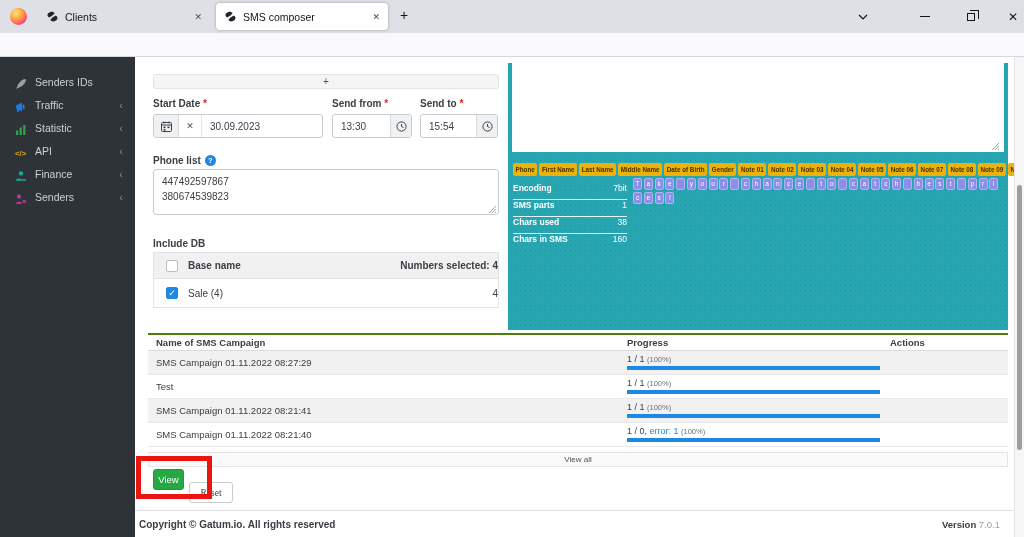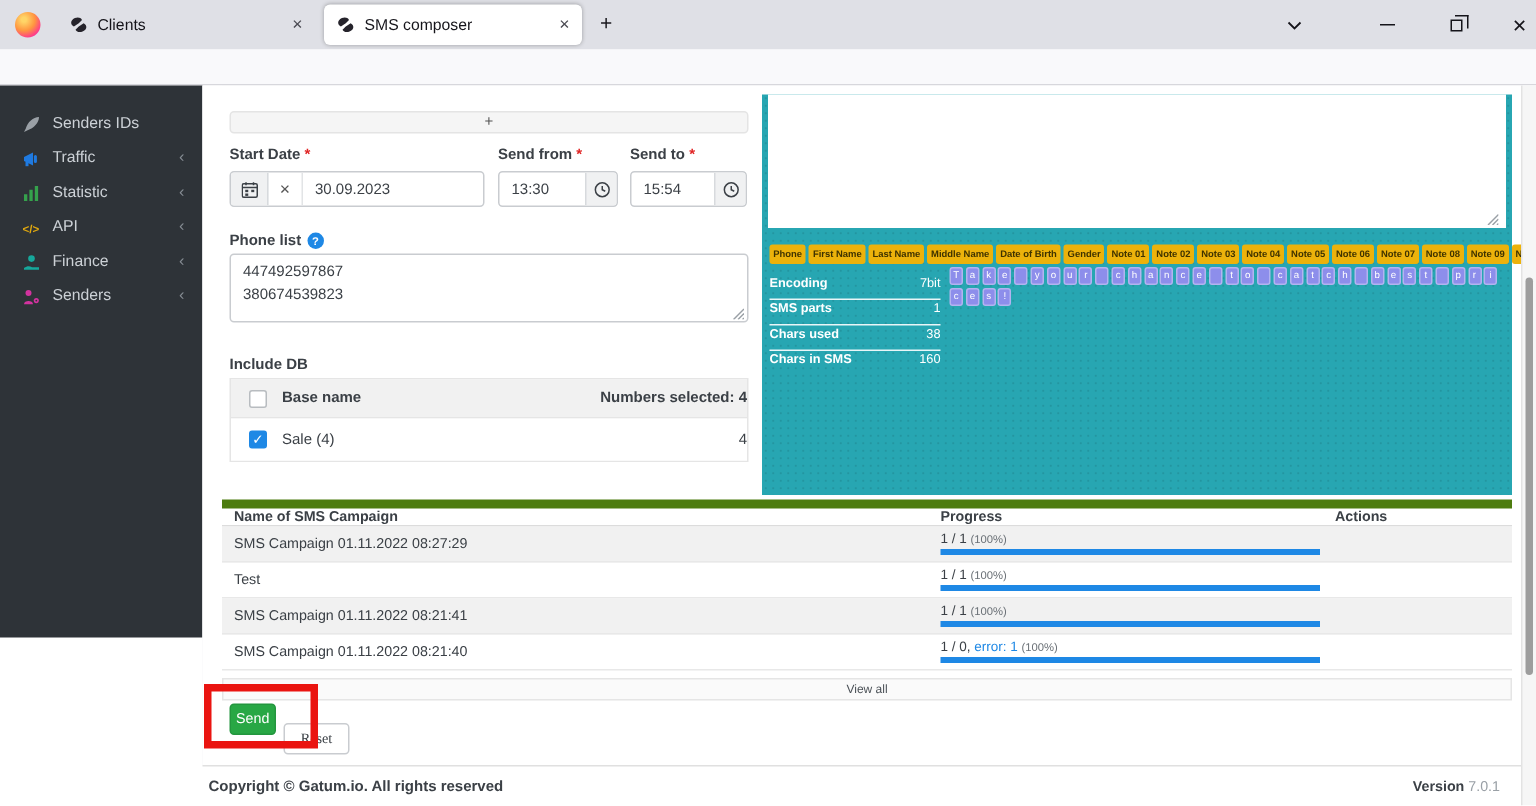--- a/index.html
+++ b/index.html
@@ -31,21 +31,21 @@
   #back-btn { left:14px; } #fwd-btn { left:40px; } #reload-btn { left:64px; top:38px; }
   #urlbar { left:165px; top:36px; width:726px; height:18px; background:#f0f0f4; border-radius:9px;
     display:flex; align-items:center; padding:0 8px; gap:7px; }
   #url-text { font-size:10px; color:#76767d; white-space:nowrap; flex:1; }
   #url-text .domain { color:#15141a; }
   #zoom-chip { background:#fff; border-radius:2px; font-size:8.5px; color:#15141a; padding:1px 4px; }
   #star-btn { font-size:12px; color:#5b5b66; line-height:1; }
   #pocket-btn { left:970px; top:38px; } #menu-btn { left:998px; top:38px; }
 
   
-  #sidebar { left:0; top:57px; width:135px; height:368px; background:#2e3338; }
+  #sidebar { left:0; top:57px; width:135px; height:480px; background:#2e3338; }
   .side-item { display:flex; align-items:center; height:23px; padding-left:15px; position:relative; }
   .side-item .s-icon { width:12px; height:12px; margin-right:8px; flex:0 0 auto; }
   .side-item .s-label { font-size:10.5px; color:#ccd1d6; }
   .side-item .s-chev { position:absolute; right:12px; color:#868d94; font-size:11px; }
 
   #main { left:135px; top:57px; width:889px; height:453px; background:#fff; }
   #left-strip { left:135px; top:57px; width:13px; height:453px; background:#f0f0f1; }
 
   
   .lbl { font-size:10px; font-weight:bold; color:#3b4046; }
@@ -92,21 +92,21 @@
   #stats { position:absolute; left:5px; top:120px; width:114px; }
   .stat-row { display:flex; justify-content:space-between; align-items:flex-start; height:17px; color:#fff; font-size:8.5px; }
   .stat-row:not(:last-child) { border-bottom:1px solid rgba(255,255,255,.9); }
   .stat-label { font-weight:bold; }
   #char-boxes { position:absolute; left:125px; top:115px; width:372px; display:flex; flex-wrap:wrap; gap:2px 1.8px; }
   .char-box { width:9px; height:12px; background:#8d8eeb; border:1px solid #b3b3f0; border-radius:2px;
     color:#fff; font-size:6.5px; line-height:10px; text-align:center; }
 
   
   #camp-table { left:148px; top:333px; width:860px; font-size:9.5px; color:#3b4046; }
-  .c-hrow { display:flex; height:18px; align-items:center; border-top:6px solid #4d7c0f; border-bottom:1px solid #dcdcdc; font-weight:bold; background:#fff; }
+  .c-hrow { display:flex; height:18px; align-items:center; border-top:2px solid #4d7c0f; border-bottom:1px solid #dcdcdc; font-weight:bold; background:#fff; }
   .c-row { display:flex; height:24px; border-bottom:1px solid #e8e8e8; }
   .c-row.alt { background:#f1f1f1; }
   .col-name { width:477px; padding-left:8px; display:flex; align-items:center; }
   .col-prog { width:263px; padding-left:2px; display:flex; flex-direction:column; justify-content:center; gap:2px; }
   .col-act  { width:120px; padding-left:2px; display:flex; align-items:center; }
   .prog-line { font-size:9px; line-height:9px; }
   .prog-err { color:#1e88e5; }
   .prog-pct { font-size:7.5px; color:#6a7076; }
   .prog-bar { width:253px; height:4px; background:transparent; }
   .prog-bar > div { height:4px; background:#1e88e5; }
@@ -467,21 +467,21 @@
           <div class="prog-bar">
             <div style="width: 100%;"></div>
           </div>
         </div>
         <div class="col-act"></div>
       </div>
     </div>
 </div>
 <div class="abs" id="view-all">View all</div>
 
-<div class="abs" id="send-btn">Send</div>
+<div class="abs" id="send-btn">View</div>
 <div class="abs" id="reset-btn">Reset</div>
 <div class="abs" id="annotation"></div>
 
 <div class="abs" id="footer">
   <span id="copyright">Copyright © Gatum.io. All rights reserved</span>
   <span id="version"><span>Version </span><span class="v-num">7.0.1</span></span>
 </div>
 
 <div class="abs" id="scroll-track"></div>
 <div class="abs" id="scroll-thumb"></div>

